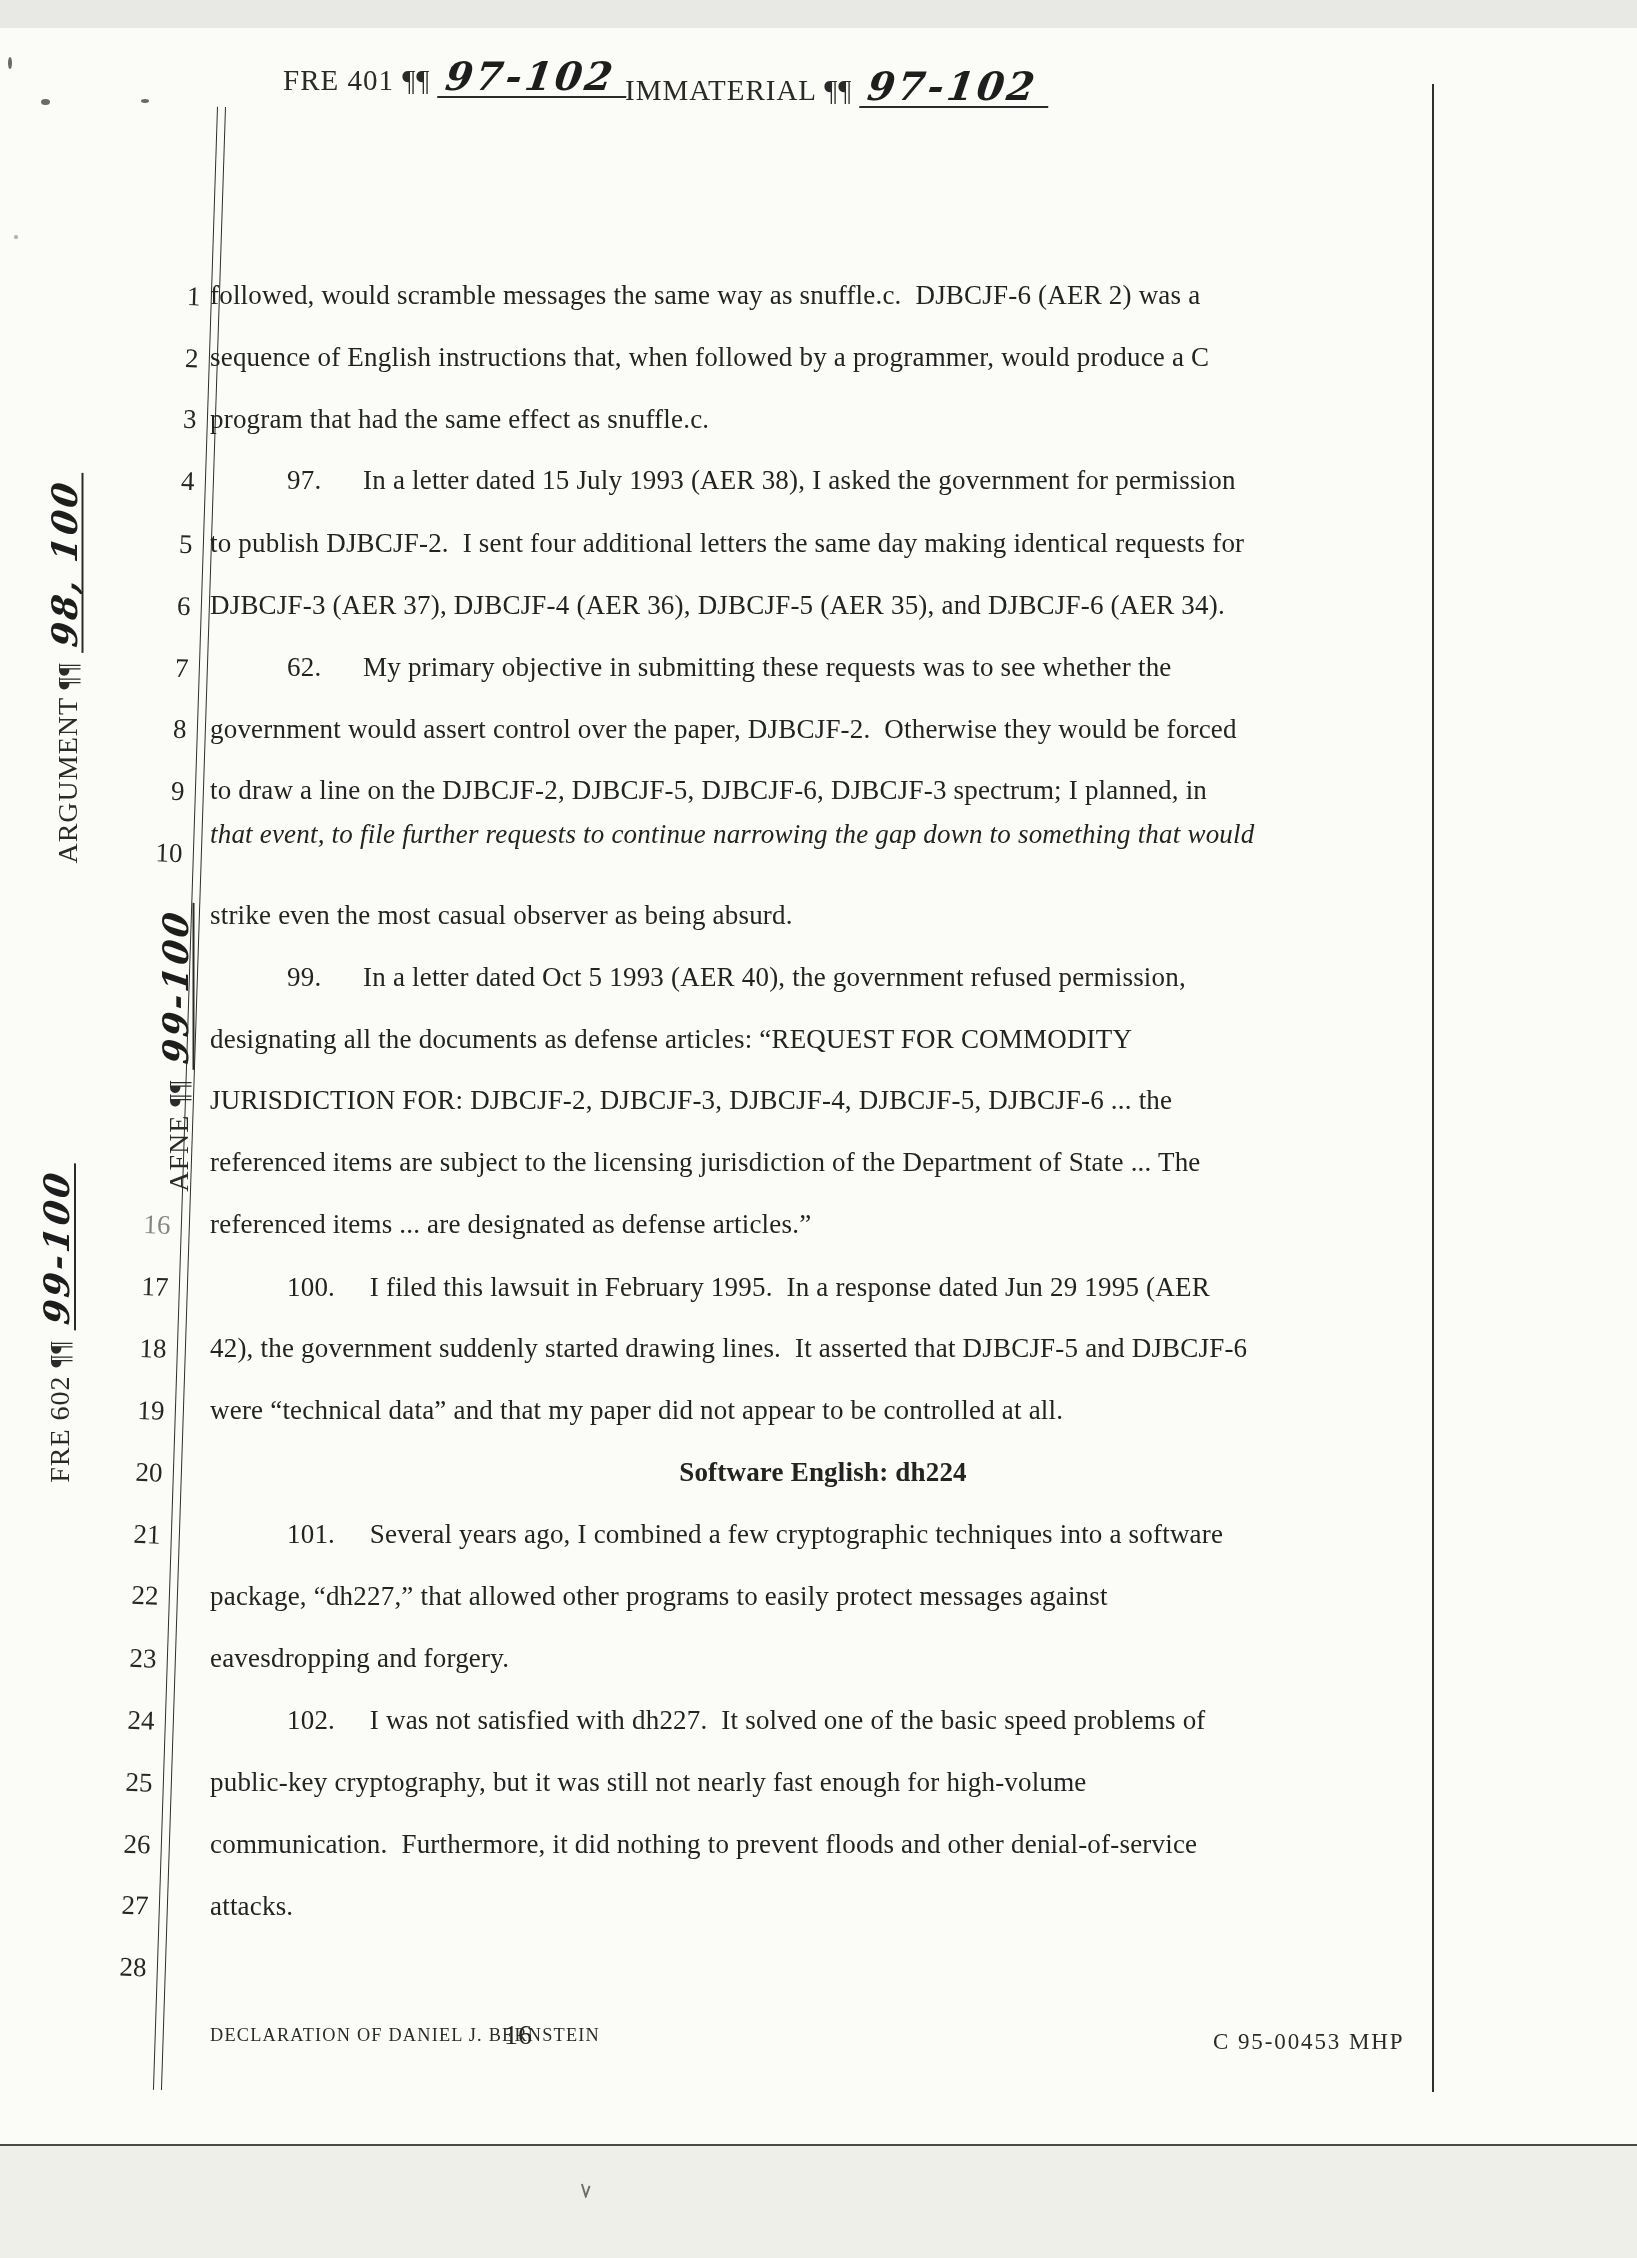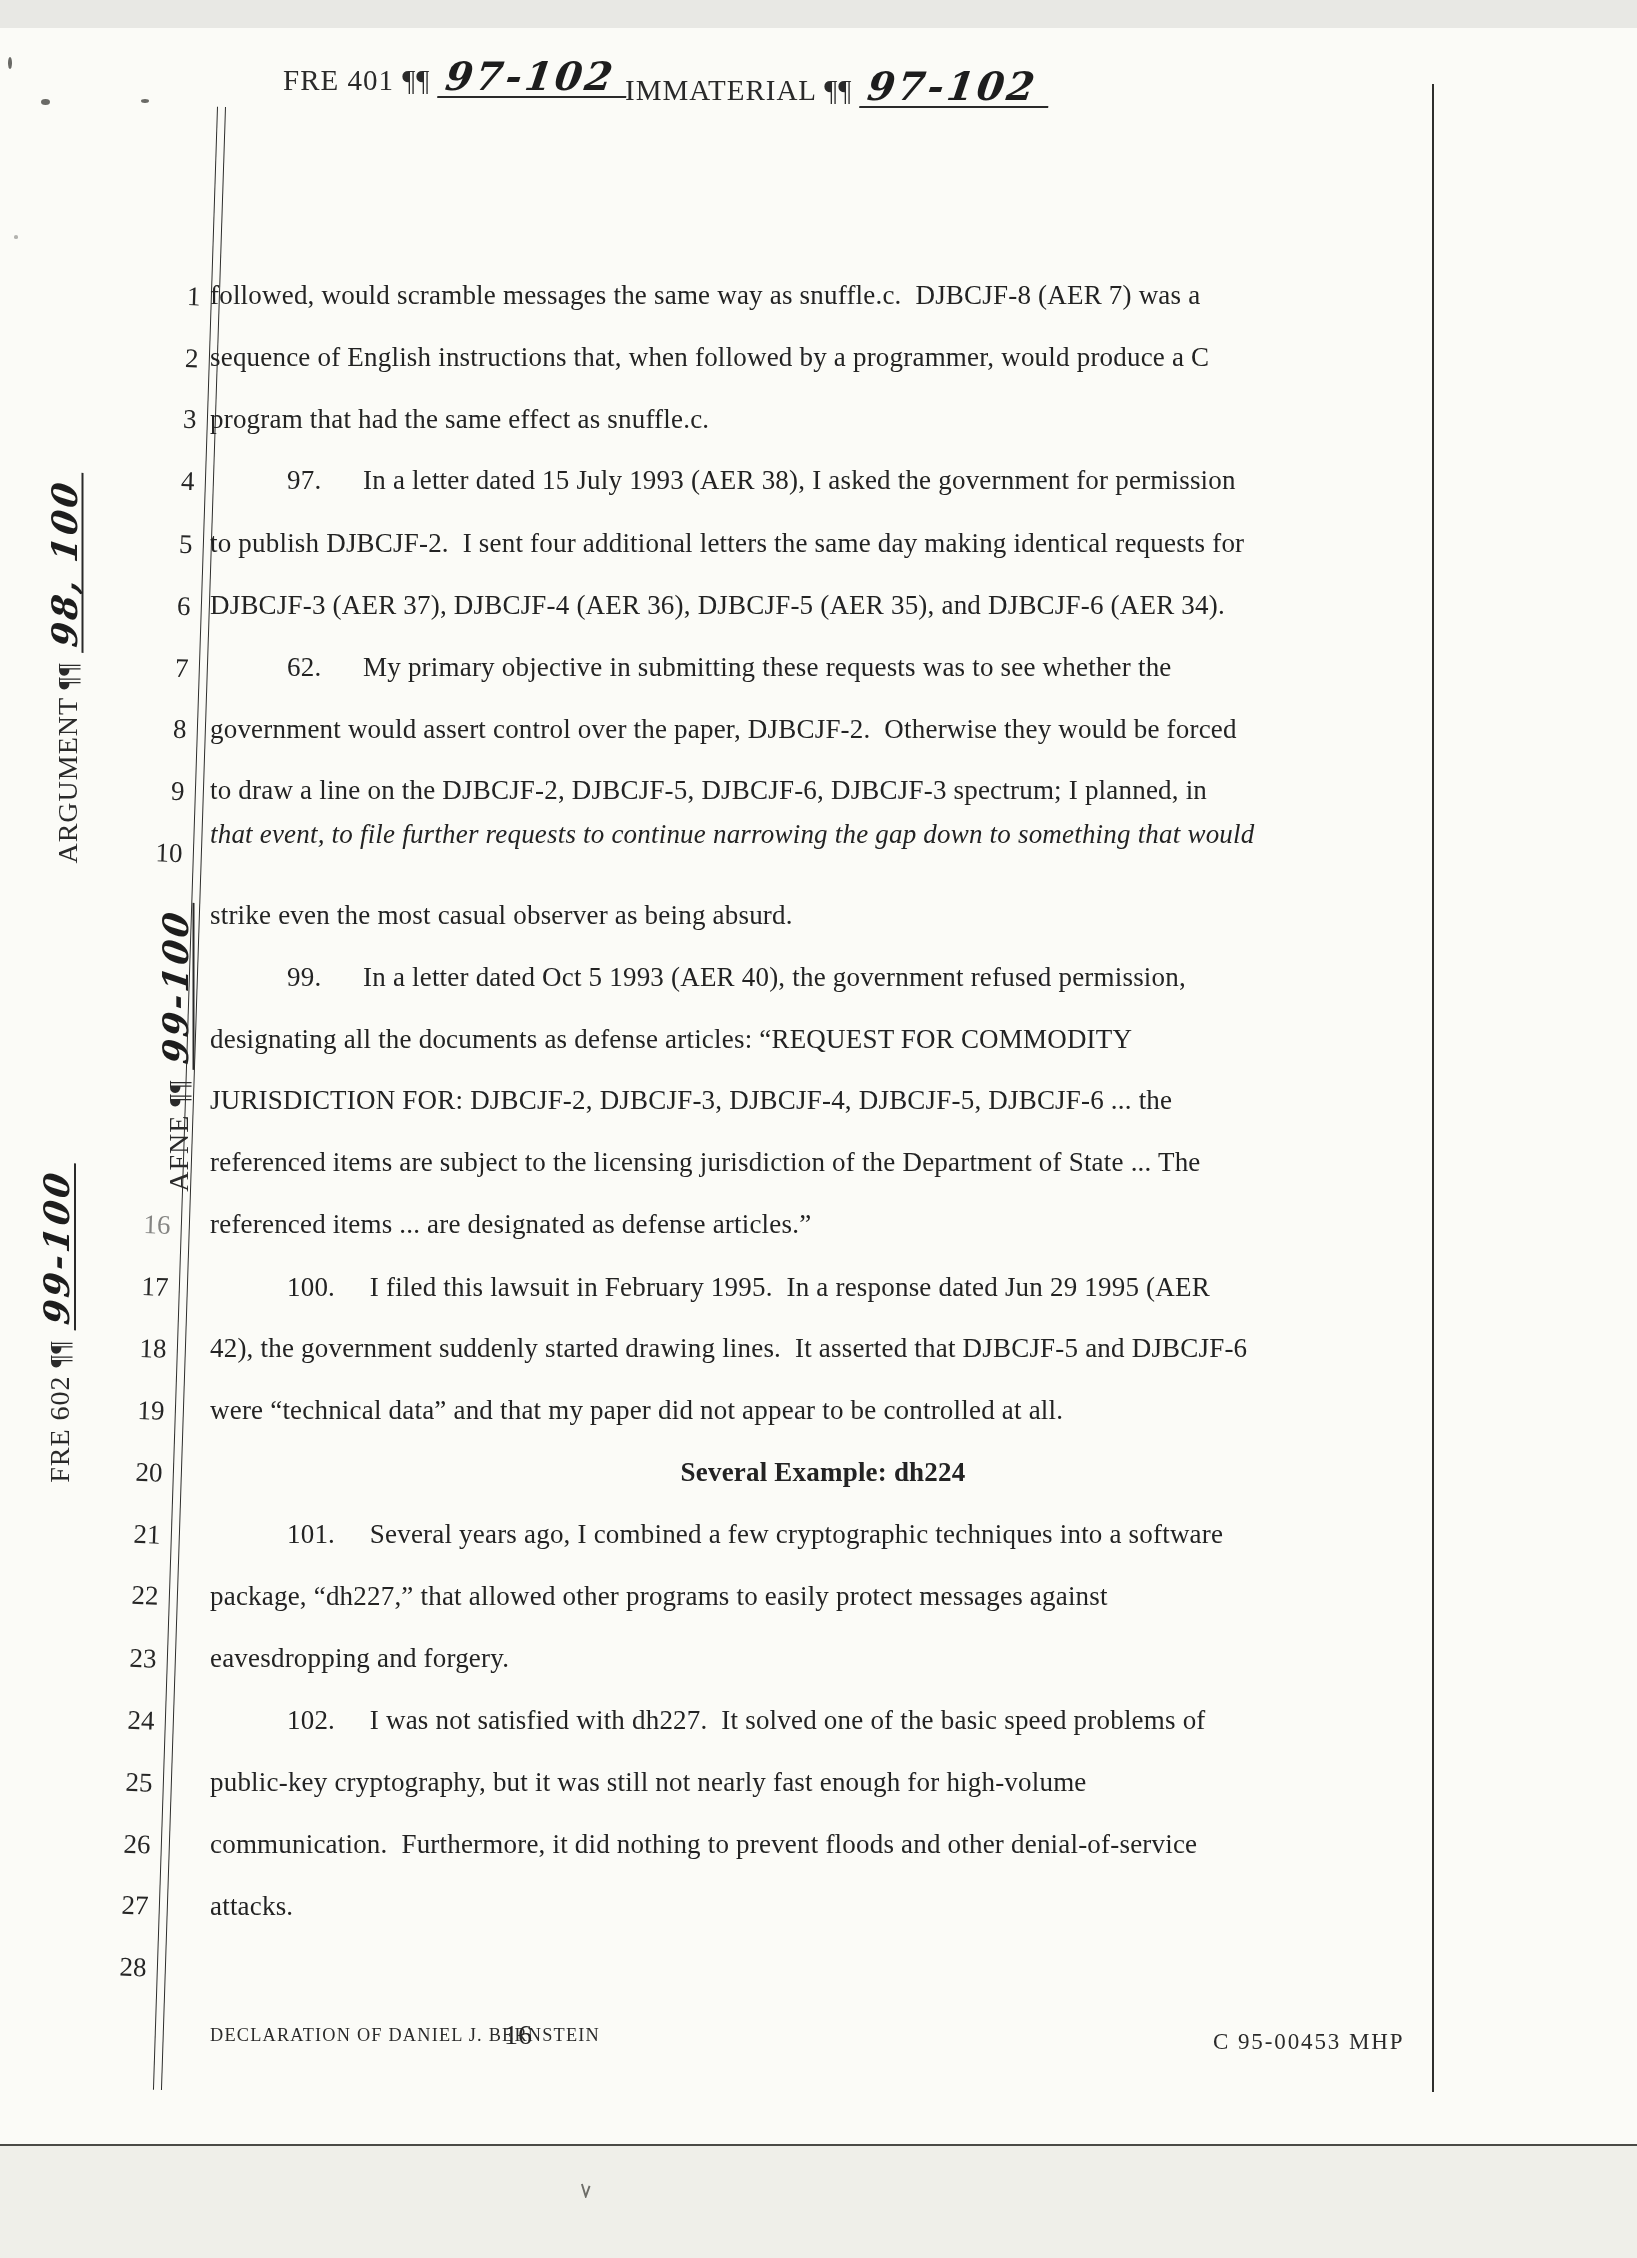--- a/index.html
+++ b/index.html
@@ -92,40 +92,40 @@
     <span class="ln" style="top:1472px;">22</span>
     <span class="ln" style="top:1535px;">23</span>
     <span class="ln" style="top:1597px;">24</span>
     <span class="ln" style="top:1659px;">25</span>
     <span class="ln" style="top:1721px;">26</span>
     <span class="ln" style="top:1782px;">27</span>
     <span class="ln" style="top:1844px;">28</span>
     <span class="rule"></span>
   </div>
 
-  <div class="row" style="top:249px;">followed, would scramble messages the same way as snuffle.c.  DJBCJF-8 (AER 7) was a</div>
+  <div class="row" style="top:249px;">followed, would scramble messages the same way as snuffle.c.  DJBCJF-6 (AER 2) was a</div>
   <div class="row" style="top:311px;">sequence of English instructions that, when followed by a programmer, would produce a C</div>
   <div class="row" style="top:373px;">program that had the same effect as snuffle.c.</div>
   <div class="row para" style="top:434px;">97.      In a letter dated 15 July 1993 (AER 38), I asked the government for permission</div>
   <div class="row" style="top:497px;">to publish DJBCJF-2.  I sent four additional letters the same day making identical requests for</div>
   <div class="row" style="top:559px;">DJBCJF-3 (AER 37), DJBCJF-4 (AER 36), DJBCJF-5 (AER 35), and DJBCJF-6 (AER 34).</div>
   <div class="row para" style="top:621px;">62.      My primary objective in submitting these requests was to see whether the</div>
   <div class="row" style="top:683px;">government would assert control over the paper, DJBCJF-2.  Otherwise they would be forced</div>
   <div class="row" style="top:744px;">to draw a line on the DJBCJF-2, DJBCJF-5, DJBCJF-6, DJBCJF-3 spectrum; I planned, in</div>
   <div class="row" style="top:788px;font-style:italic;">that event, to file further requests to continue narrowing the gap down to something that would</div>
   <div class="row" style="top:869px;">strike even the most casual observer as being absurd.</div>
   <div class="row para" style="top:931px;">99.      In a letter dated Oct 5 1993 (AER 40), the government refused permission,</div>
   <div class="row" style="top:993px;">designating all the documents as defense articles: “REQUEST FOR COMMODITY</div>
   <div class="row" style="top:1054px;">JURISDICTION FOR: DJBCJF-2, DJBCJF-3, DJBCJF-4, DJBCJF-5, DJBCJF-6 ... the</div>
   <div class="row" style="top:1116px;">referenced items are subject to the licensing jurisdiction of the Department of State ... The</div>
   <div class="row" style="top:1178px;">referenced items ... are designated as defense articles.”</div>
   <div class="row para" style="top:1241px;">100.     I filed this lawsuit in February 1995.  In a response dated Jun 29 1995 (AER</div>
   <div class="row" style="top:1302px;">42), the government suddenly started drawing lines.  It asserted that DJBCJF-5 and DJBCJF-6</div>
   <div class="row" style="top:1364px;">were “technical data” and that my paper did not appear to be controlled at all.</div>
-  <div class="row heading" style="top:1426px;">Several Example: dh224</div>
+  <div class="row heading" style="top:1426px;">Software English: dh224</div>
   <div class="row para" style="top:1488px;">101.     Several years ago, I combined a few cryptographic techniques into a software</div>
   <div class="row" style="top:1550px;">package, “dh227,” that allowed other programs to easily protect messages against</div>
   <div class="row" style="top:1612px;">eavesdropping and forgery.</div>
   <div class="row para" style="top:1674px;">102.     I was not satisfied with dh227.  It solved one of the basic speed problems of</div>
   <div class="row" style="top:1736px;">public-key cryptography, but it was still not nearly fast enough for high-volume</div>
   <div class="row" style="top:1798px;">communication.  Furthermore, it did nothing to prevent floods and other denial-of-service</div>
   <div class="row" style="top:1860px;">attacks.</div>
   <div class="row" style="top:1921px;"></div>
 
   <div class="right-rule"></div>

